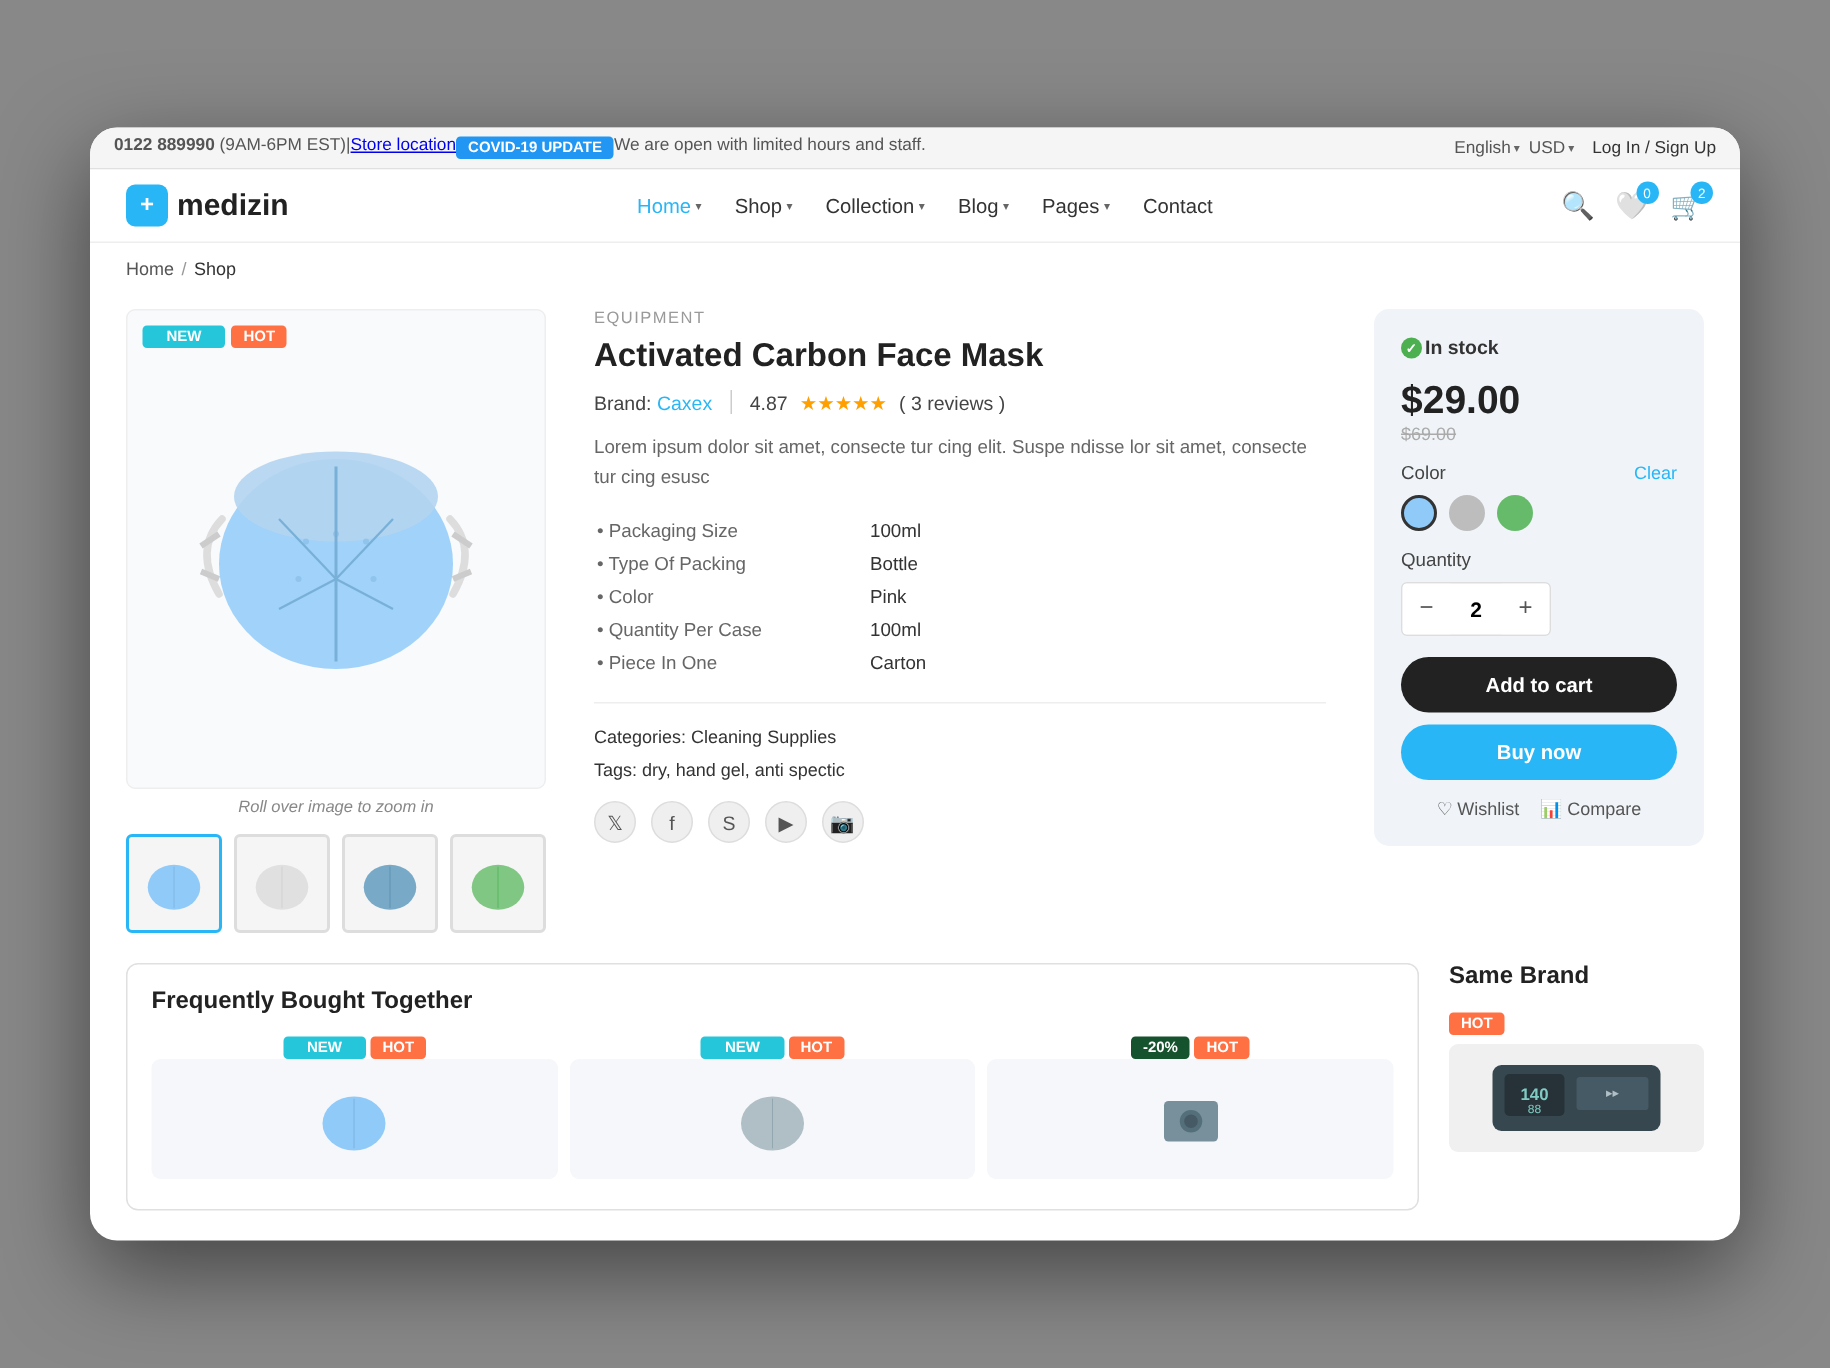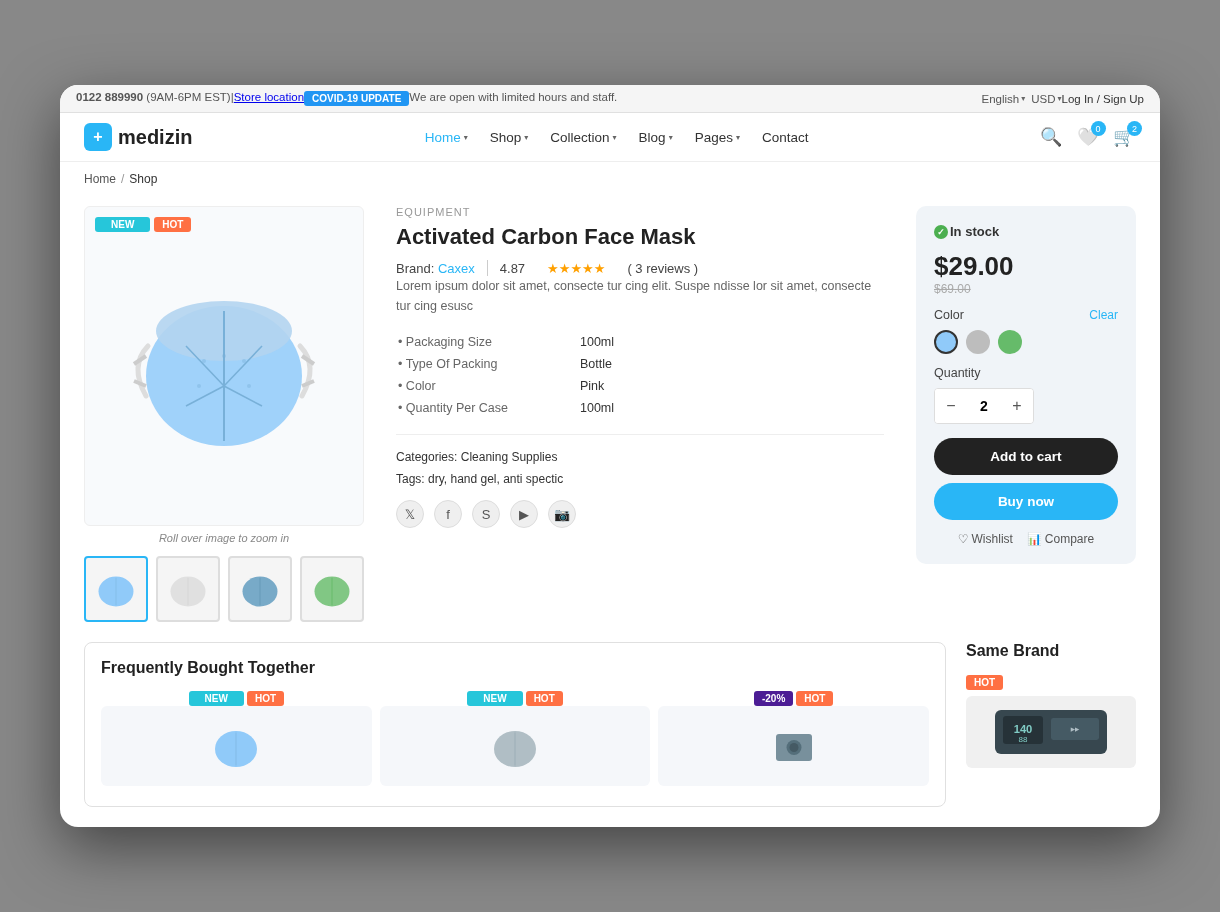--- a/index.html
+++ b/index.html
@@ -23,21 +23,21 @@
       background: #f5f5f5;
       padding: 6px 16px;
       display: flex;
       align-items: center;
       justify-content: space-between;
       font-size: 11.5px;
       color: #555;
       border-bottom: 1px solid #e0e0e0;
     }
     .top-bar-left { display: flex; align-items: flex-start; gap: 0; }
-    .top-bar-right { display: flex; align-items: center; }
+    .top-bar-right { display: flex; align-items: center; gap: 12px; }
     .covid-badge {
       background: #2196f3;
       color: white;
       padding: 2px 8px;
       border-radius: 3px;
       font-size: 10px;
       font-weight: 700;
     }
     .top-bar-right .lang-usd {
       display: flex; gap: 6px; align-items: center;
@@ -115,21 +115,21 @@
     }
     .badge-new {
       background: #26c6da; color: white; padding: 2px 16px; border-radius: 3px;
       font-size: 10px; font-weight: 700;
     }
     .badge-hot {
       background: #ff7043; color: white; padding: 2px 8px; border-radius: 3px;
       font-size: 10px; font-weight: 700;
     }
     .badge-discount {
-      background: #4c1d95; color: white; padding: 2px 8px; border-radius: 3px;
+      background: #14532d; color: white; padding: 2px 8px; border-radius: 3px;
       font-size: 10px; font-weight: 700;
     }
     .zoom-hint {
       font-size: 11px; color: #888; text-align: center; margin-top: 6px; font-style: italic;
     }
     
     .mask-img {
       width: 200px; height: 220px;
     }
     .thumbnails { display: flex; gap: 8px; margin-top: 12px; }
@@ -137,25 +137,25 @@
       width: 66px; height: 66px; border: 2px solid #ddd; border-radius: 4px;
       overflow: hidden; cursor: pointer;
       display: flex; align-items: center; justify-content: center;
       background: #f5f5f5;
     }
     .thumb.active { border-color: #29b6f6; }
     
     .product-details { flex: 1; padding: 0 12px; }
     .equip-label { font-size: 11px; color: #999; text-transform: uppercase; letter-spacing: 1px; }
     .product-title { font-size: 22px; font-weight: 700; color: #222; margin: 6px 0 10px; }
-    .product-meta { display: flex; align-items: center; gap: 12px; }
+    .product-meta { display: flex; align-items: center; gap: 12px; margin-bottom: 12px; }
     .brand-label { font-size: 13px; color: #444; }
     .brand-link { color: #29b6f6; text-decoration: none; }
     .divider-v { width: 1px; height: 16px; background: #ccc; }
-    .rating { display: flex; align-items: center; gap: 22px; font-size: 13px; color: #444; }
+    .rating { display: flex; align-items: center; gap: 8px; font-size: 13px; color: #444; }
     .stars { color: #ffa000; font-size: 13px; }
     .product-desc { font-size: 12.5px; color: #666; line-height: 1.6; margin-bottom: 14px; }
     .specs-table { width: 100%; margin-bottom: 14px; }
     .specs-table tr td { font-size: 12.5px; padding: 3px 0; }
     .specs-table tr td:first-child { color: #666; width: 180px; }
     .specs-table tr td:first-child::before { content: '• '; }
     .specs-table tr td:last-child { color: #333; font-weight: 500; }
     .divider-h { height: 1px; background: #eee; margin: 12px 0; }
     .meta-info { font-size: 12px; color: #666; line-height: 1.8; }
     .meta-info span { color: #333; }
@@ -399,20 +399,24 @@
           <td>Bottle</td>
         </tr>
         <tr>
           <td>Color</td>
           <td>Pink</td>
         </tr>
         <tr>
           <td>Quantity Per Case</td>
           <td>100ml</td>
         </tr>
+        <tr>
+          <td>Piece In One</td>
+          <td>Carton</td>
+        </tr>
       </tbody>
         </table>
       <div class="divider-h"></div>
       <div class="meta-info">
         <div><span>Categories:</span> <span>Cleaning Supplies</span></div>
         <div><span>Tags:</span> <span>dry, hand gel, anti spectic</span></div>
       </div>
       <div class="social-links">
         <button class="social-btn">𝕏</button>
         <button class="social-btn">f</button>

